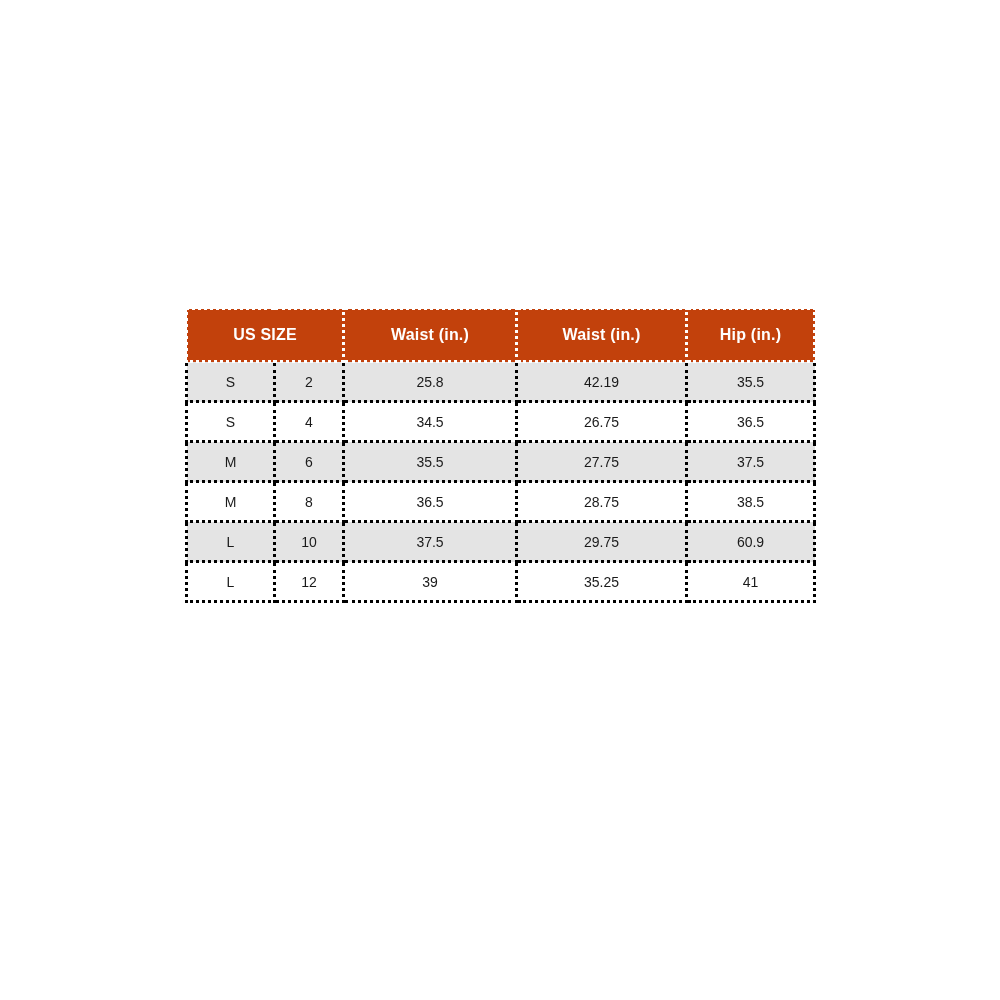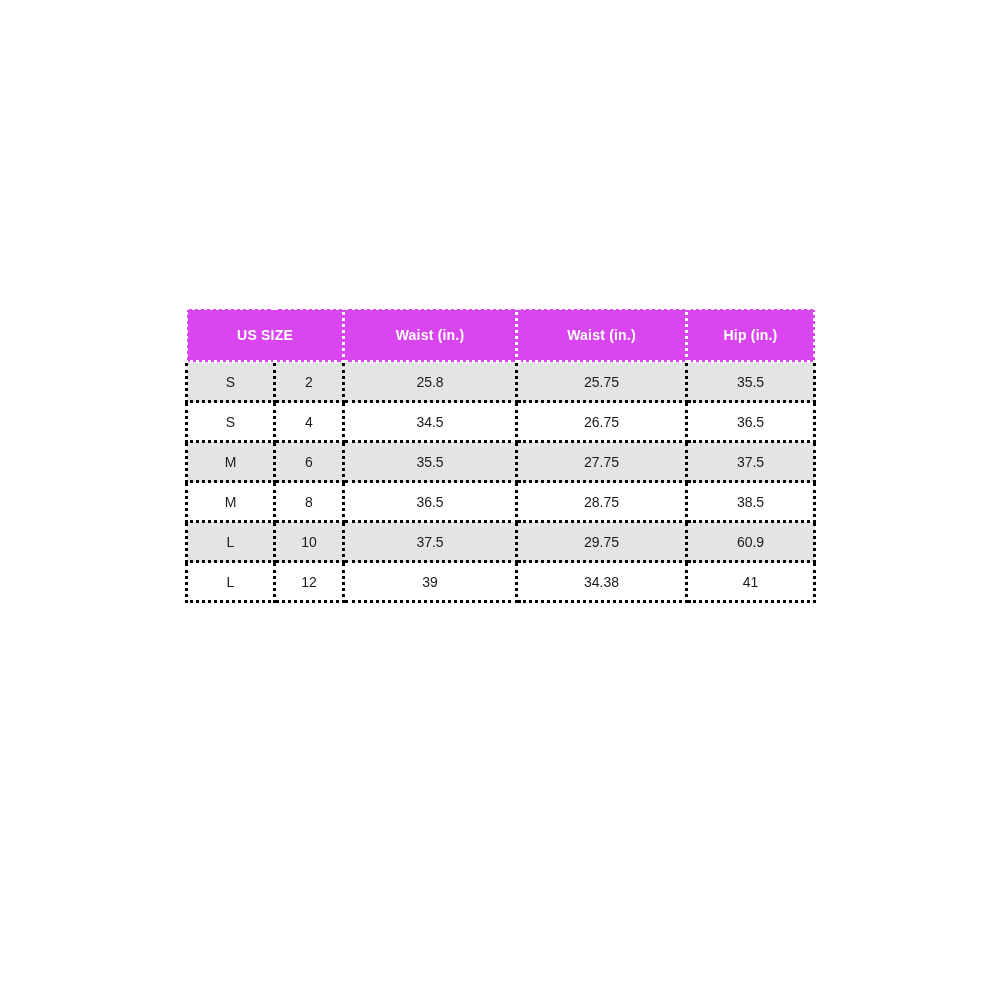--- a/index.html
+++ b/index.html
@@ -23,23 +23,23 @@
   }
 
   table.size-chart {
     border-collapse: collapse;
     table-layout: fixed;
     width: 628px;
   }
 
   
   table.size-chart thead th {
-    background: #d946ef;
+    background: #c2410c;
     color: #ffffff;
-    font-size: 14px;
+    font-size: 16px;
     font-weight: bold;
     text-align: center;
     height: 50px;
     padding: 0;
     border-left: 3px dotted #ffffff;
     border-right: 3px dotted #ffffff;
     border-top: 3px dotted #ffffff;
     border-bottom: 3px dotted #ffffff;
     letter-spacing: 0.2px;
   }
@@ -89,21 +89,21 @@
         <th>Waist (in.)</th>
         <th class="last-head">Hip (in.)</th>
       </tr>
     </thead>
     <tbody id="chart-body">
 
         <tr class="alt">
           <td>S</td>
           <td>2</td>
           <td>25.8</td>
-          <td>25.75</td>
+          <td>42.19</td>
           <td>35.5</td>
         </tr>
         <tr>
           <td>S</td>
           <td>4</td>
           <td>34.5</td>
           <td>26.75</td>
           <td>36.5</td>
         </tr>
         <tr class="alt">
@@ -124,18 +124,18 @@
           <td>L</td>
           <td>10</td>
           <td>37.5</td>
           <td>29.75</td>
           <td>60.9</td>
         </tr>
         <tr>
           <td>L</td>
           <td>12</td>
           <td>39</td>
-          <td>34.38</td>
+          <td>35.25</td>
           <td>41</td>
         </tr>
       </tbody>
   </table>
 </div>
 
 </body></html>

